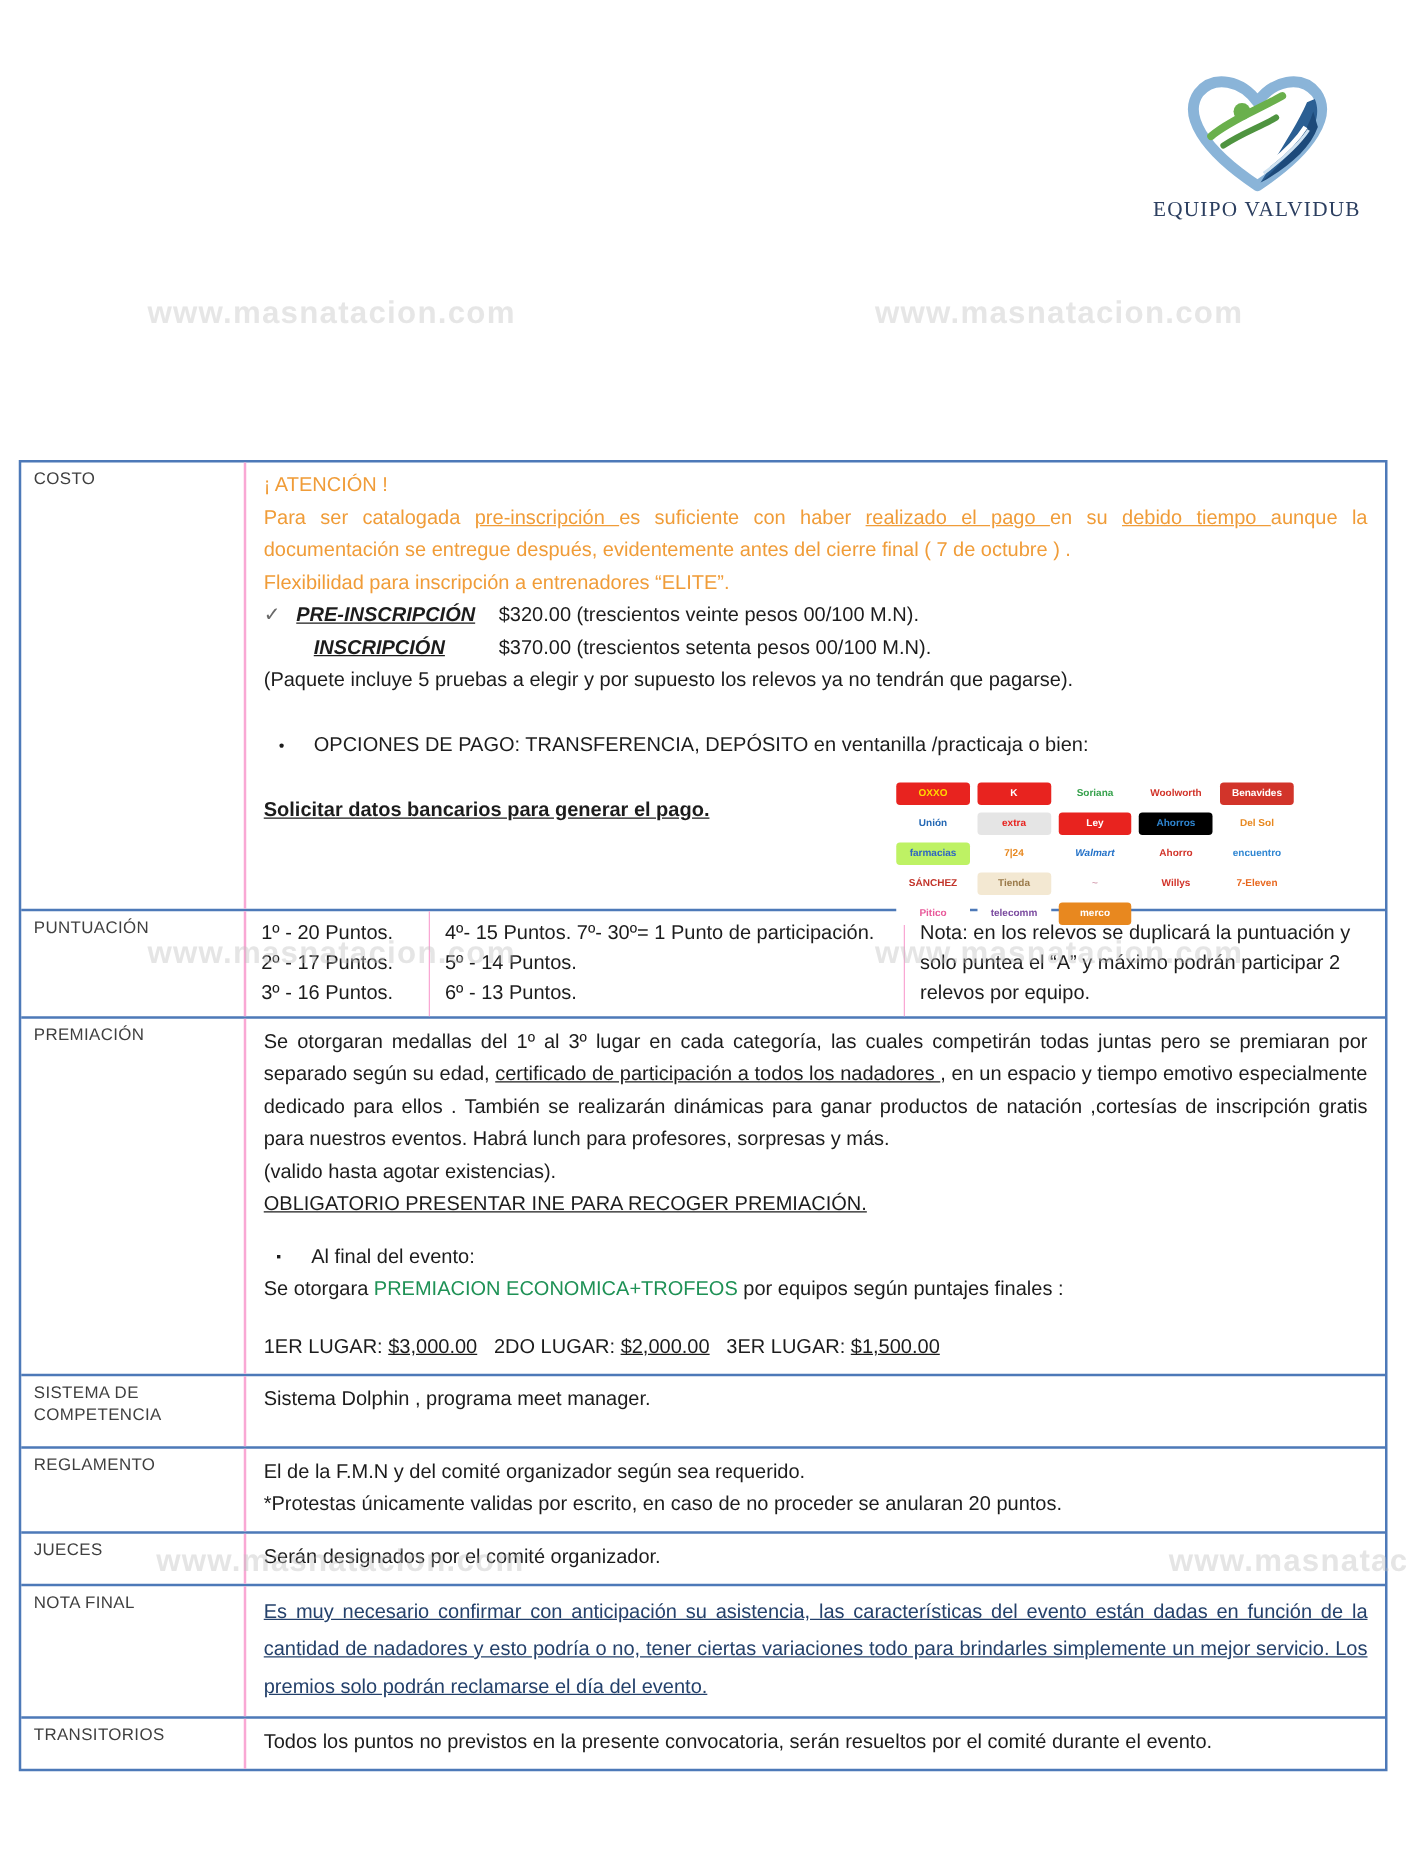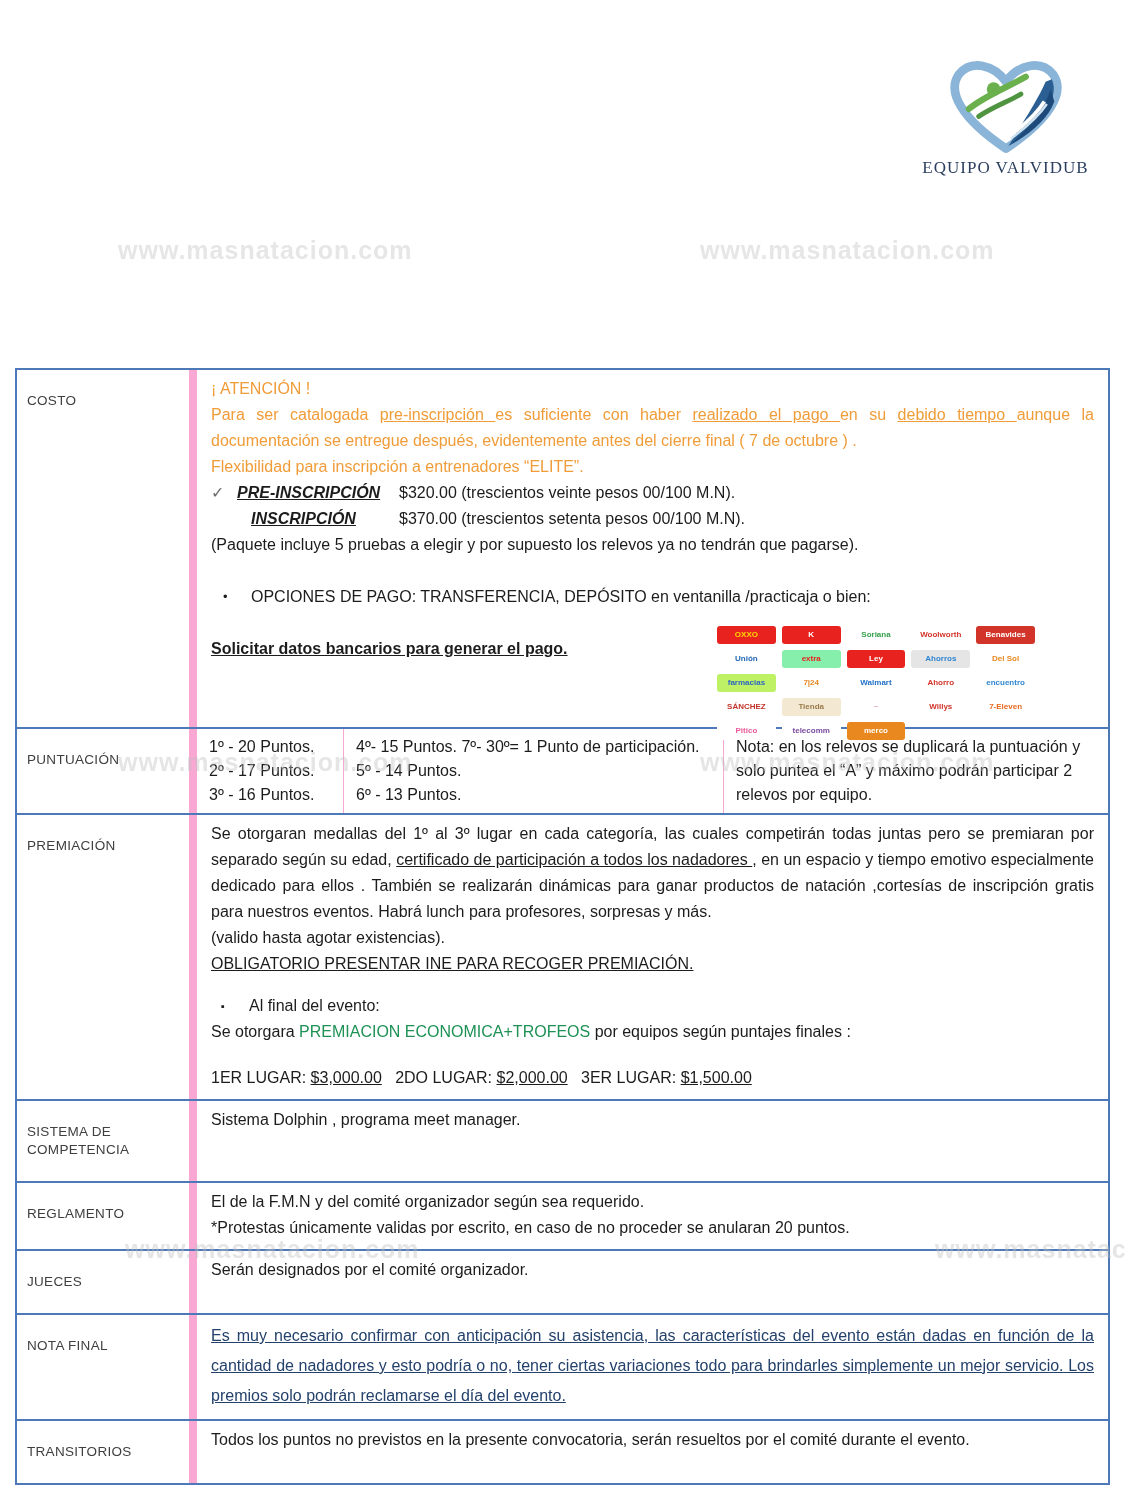--- a/index.html
+++ b/index.html
@@ -27,21 +27,21 @@
   .wm.light { color:rgba(210,210,210,0.55); }
 
   
   .doc-table {
     position:absolute; left:15px; top:368px; width:1095px;
     border:2px solid #4d79b8; background:#fff;
   }
   .t-row { display:grid; grid-template-columns:180px 1fr; border-bottom:2px solid #4d79b8; }
   .t-row:last-child { border-bottom:none; }
   .t-label {
-    border-right:8px solid #f9a8d4; padding:22px 10px;
+    border-right:2px solid #f9a8d4; padding:4px 10px;
     font-size:13.5px; color:#3f3f3f; letter-spacing:0.3px; line-height:18px;
   }
   .t-content { padding:6px 14px 8px 14px; font-size:16px; line-height:26px; position:relative; }
 
   
   .row-costo { min-height:359px; }
   .orange { color:#F09C38; }
   .orange u, u.orange { text-decoration:underline; }
   .just { text-align:justify; }
   .cost-check-line { display:flex; align-items:baseline; }
@@ -139,27 +139,27 @@
 
       <div class="solicitar">Solicitar datos bancarios para generar el pago.</div>
 
       <div class="logo-grid">
           <span class="chip" style="background: rgb(232, 35, 31); color: rgb(255, 215, 0);">OXXO</span>
           <span class="chip" style="background: rgb(232, 35, 31); color: rgb(255, 255, 255);">K</span>
           <span class="chip" style="background: rgb(255, 255, 255); color: rgb(54, 161, 76);">Soriana</span>
           <span class="chip" style="background: rgb(255, 255, 255); color: rgb(210, 52, 42);">Woolworth</span>
           <span class="chip" style="background: rgb(210, 52, 42); color: rgb(255, 255, 255);">Benavides</span>
           <span class="chip" style="background: rgb(255, 255, 255); color: rgb(36, 104, 180);">Unión</span>
-          <span class="chip" style="background: #86efac; color: rgb(232, 35, 31);">extra</span>
+          <span class="chip" style="background: #e5e5e5; color: rgb(232, 35, 31);">extra</span>
           <span class="chip" style="background: rgb(232, 35, 31); color: rgb(255, 255, 255);">Ley</span>
-          <span class="chip" style="background: #e5e5e5; color: rgb(47, 134, 210);">Ahorros</span>
+          <span class="chip" style="background: #000000; color: rgb(47, 134, 210);">Ahorros</span>
           <span class="chip" style="background: rgb(255, 255, 255); color: rgb(232, 136, 31);">Del Sol</span>
           <span class="chip" style="background: #bef264; color: rgb(47, 102, 194);">farmacias</span>
           <span class="chip" style="background: rgb(255, 255, 255); color: rgb(232, 136, 31);">7|24</span>
-          <span class="chip" style="background: rgb(255, 255, 255); color: rgb(36, 114, 200);">Walmart</span>
+          <span class="chip" style="background: rgb(255, 255, 255); color: rgb(36, 114, 200); font-style: italic;">Walmart</span>
           <span class="chip" style="background: rgb(255, 255, 255); color: rgb(210, 52, 42);">Ahorro</span>
           <span class="chip" style="background: rgb(255, 255, 255); color: rgb(47, 134, 210);">encuentro</span>
           <span class="chip" style="background: rgb(255, 255, 255); color: rgb(194, 52, 42);">SÁNCHEZ</span>
           <span class="chip" style="background: rgb(243, 232, 210); color: rgb(154, 122, 74);">Tienda</span>
           <span class="chip" style="background: rgb(255, 255, 255); color: rgb(216, 168, 184);">~</span>
           <span class="chip" style="background: rgb(255, 255, 255); color: rgb(210, 52, 42);">Willys</span>
           <span class="chip" style="background: rgb(255, 255, 255); color: rgb(232, 104, 31);">7-Eleven</span>
           <span class="chip" style="background: rgb(255, 255, 255); color: rgb(232, 90, 154);">Pitico</span>
           <span class="chip" style="background: rgb(255, 255, 255); color: rgb(122, 74, 159);">telecomm</span>
           <span class="chip" style="background: rgb(232, 136, 31); color: rgb(255, 255, 255);">merco</span>

